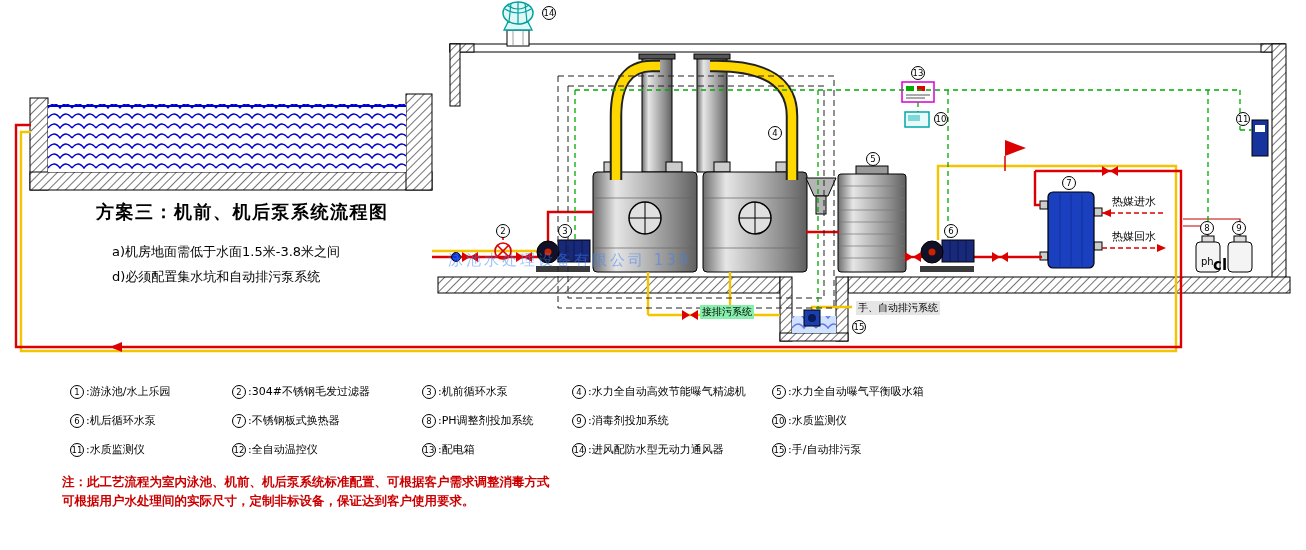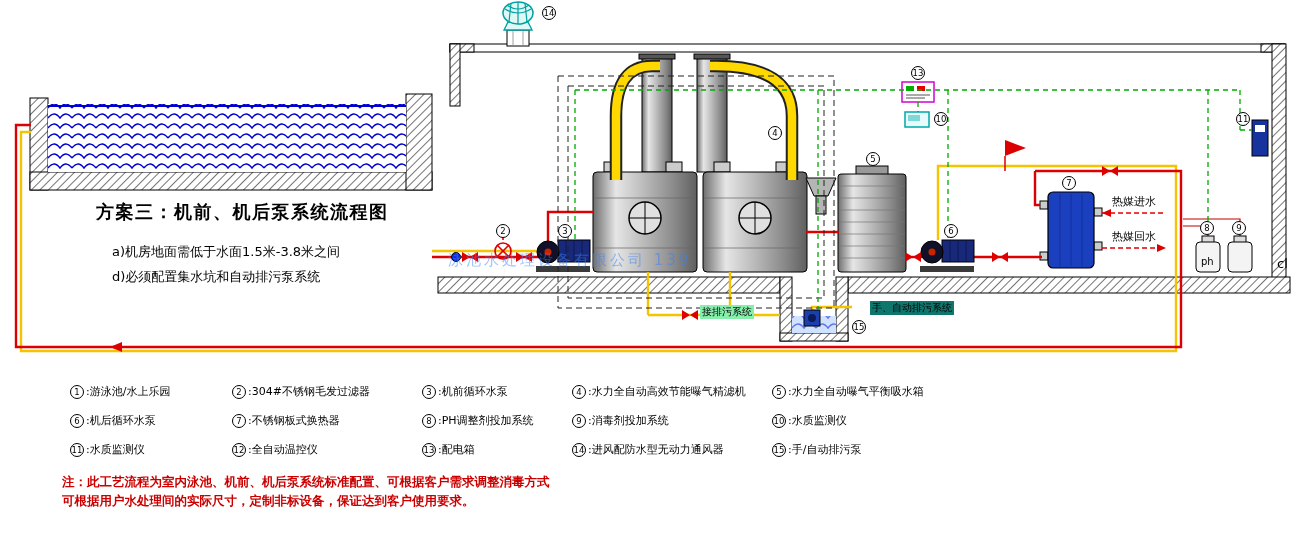--- a/index.html
+++ b/index.html
@@ -7,23 +7,23 @@
     width:1306px; height:550px; background:#fff; position:relative; overflow:hidden;
     font-family:"DejaVu Sans", sans-serif; color:#000;
   }
   svg.scene { position:absolute; left:0; top:0; z-index:1; }
   .lbl { position:absolute; z-index:3; white-space:nowrap; }
   .title { left:96px; top:200px; font-size:18px; font-weight:bold; letter-spacing:1.5px;text-align:right; }
   .notes { left:112px; top:239px; font-size:13px; line-height:25px; z-index:3; position:absolute; }
   .heat-in  { left:1112px; top:194px; font-size:11px; }
   .heat-ret { left:1112px; top:229px; font-size:11px; }
   .drain  { left:700px; top:305px; font-size:10px; background:#86efac; padding:0 2px; z-index:4; }
-  .mdrain { left:856px; top:301px; font-size:10px; background:#0f766e; padding:0 2px; z-index:4;margin-left:14px; }
+  .mdrain { left:856px; top:301px; font-size:10px; background:#e5e5e5; padding:0 2px; z-index:4; }
   .ph-lbl { left:1201px; top:256px; font-size:10px; }
-  .cl-lbl { left:1277px; top:256px; font-size:13px; }
+  .cl-lbl { left:1213px; top:256px; font-size:15px;font-weight:bold; }
   .wm { left:448px; top:251px; font-size:15px; color:#3b82f6; opacity:.5; letter-spacing:3px; z-index:4; }
   .circ {
     position:absolute; z-index:5; width:14px; height:14px; box-sizing:border-box;
     border:1px solid #000; border-radius:50%; background:#fff;
     font-size:8.5px; line-height:12px; display:flex; align-items:center; justify-content:center;
   }
   .legend {
     position:absolute; left:70px; top:384px; z-index:3;
     display:grid; grid-template-columns:162px 190px 150px 200px 220px; row-gap:14px;
     font-size:11px;

